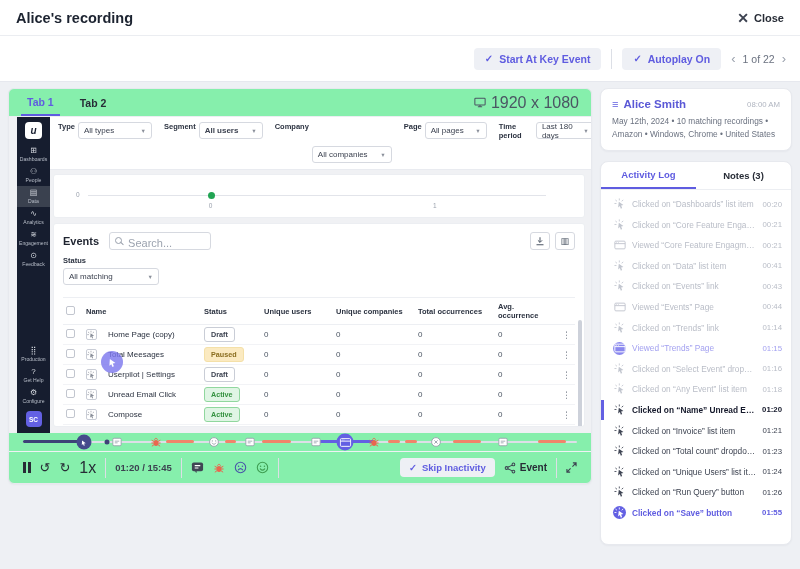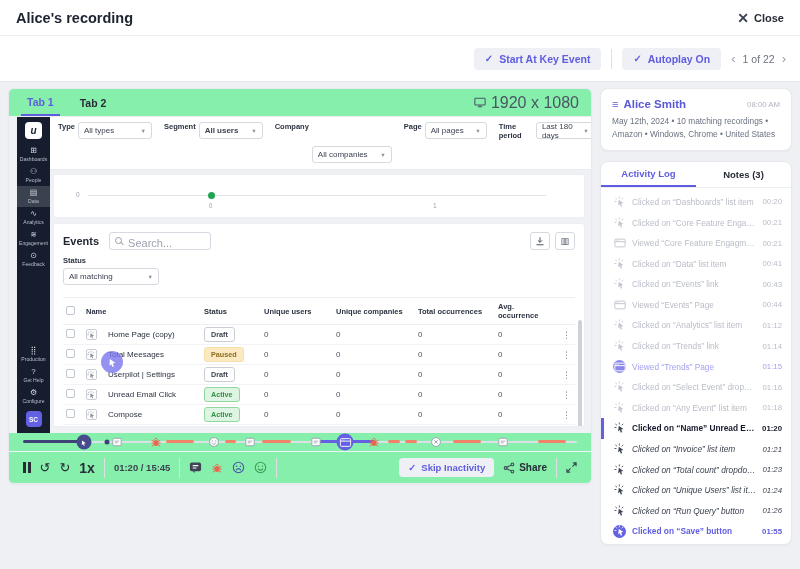--- a/index.html
+++ b/index.html
@@ -109,21 +109,21 @@
   .tl-mark { position:absolute; top:9px; transform:translate(-50%,-50%); display:flex; align-items:center; justify-content:center; }
   .tl-current { width:15px; height:15px; border-radius:50%; background:#454b8c; z-index:2;}
   .tl-key { width:17px; height:17px; border-radius:50%; background:#6360e3; z-index:2;}
   .tl-dot { width:5px; height:5px; border-radius:50%; background:#3d4377; }
 
   
   .controls { height:32px; border-top:1px solid #f0f1f5; display:flex; align-items:center; gap:9px; padding:0 14px; }
   .pausebtn { display:flex; gap:2.5px; cursor:pointer; }
   .pausebtn i { width:2.5px; height:11px; background:#272c36; display:block; }
   .cbtn { font-size:13px; color:#272c36; cursor:pointer; line-height:1; }
-  .speed { font-size:14px; font-weight:700; color:#272c36; cursor:pointer; }
+  .speed { font-size:16px; font-weight:400; color:#272c36; cursor:pointer; }
   .time { font-size:9.5px; font-weight:700; color:#3c4250; }
   .c-ico { display:flex; align-items:center; cursor:pointer; }
   .skip-pill { margin-left:auto; display:inline-flex; align-items:center; gap:5px; background:#eef0f5;
     border-radius:4px; padding:4px 9px; color:#5f5ce0; font-weight:700; font-size:9.5px; cursor:pointer;}
   .sharebtn { display:flex; align-items:center; gap:4px; font-size:10px; font-weight:700; color:#272c36; cursor:pointer;}
 
   
   .right-col { position:absolute; left:600px; top:6px; width:192px; }
   .user-card { background:#fff; border:1px solid #e7e9ee; border-radius:8px; padding:9px 11px;
     box-shadow:0 1px 2px rgba(20,20,40,.04);}
@@ -144,21 +144,21 @@
   .act-ic { flex:0 0 13px; width:13px; height:13px; display:flex; align-items:center; justify-content:center;}
   .act-ic.keywrap { border-radius:50%; }
   .act-tx { flex:1; font-size:8.3px; white-space:nowrap; overflow:hidden; text-overflow:ellipsis; }
   .act-tm { font-size:7.8px; }
   .actitem.past .act-tx, .actitem.past .act-tm { color:#b9bdc7; }
   .actitem.key-past .act-tx, .actitem.key-past .act-tm { color:#a3a1f0; }
   .actitem.key-past .keywrap { background:#8a88ee; }
   .actitem.current { border-left-color:#6360e3; }
   .actitem.current .act-tx { color:#15192b; font-weight:700; }
   .actitem.current .act-tm { color:#15192b; font-weight:700; }
-  .actitem.future .act-tx, .actitem.future .act-tm { color:#3c4250;font-style:italic; }
+  .actitem.future .act-tx, .actitem.future .act-tm { color:#3c4250; }
   .actitem.key .act-tx, .actitem.key .act-tm { color:#5f5ce0; font-weight:600; }
   .actitem.key .keywrap { background:#6360e3; }
 </style>
 </head>
 <body>
 
 <div class="app-header">
   <div class="app-title">Alice's recording</div>
   <div class="close-btn">
     <span class="x">✕</span>
@@ -637,21 +637,21 @@
       </div>
       <div class="sharebtn">
         <svg width="12" height="12" viewBox="0 0 14 14">
             <g fill="none" stroke="#3c4250" stroke-width="1.2">
               <circle cx="11" cy="2.8" r="1.6"></circle>
               <circle cx="3" cy="7" r="1.6"></circle>
               <circle cx="11" cy="11.2" r="1.6"></circle>
               <path d="M4.5 6.2 9.5 3.6M4.5 7.8l5 2.6"></path>
             </g>
           </svg>
-        <span>Share</span>
+        <span>Event</span>
       </div>
       <span class="vdiv"></span>
       <span class="c-ico">
         <svg width="11" height="11" viewBox="0 0 12 12">
             <g stroke="#3c4250" stroke-width="1.2" fill="none">
               <path d="M7.5 1H11v3.5M11 1 7 5M4.5 11H1V7.5M1 11l4-4"></path>
             </g>
           </svg>
       </span>
     </div>
@@ -762,35 +762,20 @@
               <svg width="12" height="12" viewBox="0 0 14 14">
                 <path d="M5.6 4.4 11 8.3l-2.7.5 1.2 3-1.5.6-1.2-3-2 1.8z" fill="#c2c6cf"></path>
                 <g stroke="#c2c6cf" stroke-width="1" stroke-linecap="round" fill="none">
                   <path d="M2 2.6l1.1.9"></path>
                   <path d="M6.2 1v1.4"></path>
                   <path d="M1 6.4h1.4"></path>
                   <path d="M10.4 2.6 9.3 3.5"></path>
                 </g>
               </svg>
             </span>
-            <span class="act-tx">Clicked on “Analytics” list item</span>
-            <span class="act-tm">01:12</span>
-          </div>
-          <div class="actitem past">
-            <span class="act-ic">
-              <svg width="12" height="12" viewBox="0 0 14 14">
-                <path d="M5.6 4.4 11 8.3l-2.7.5 1.2 3-1.5.6-1.2-3-2 1.8z" fill="#c2c6cf"></path>
-                <g stroke="#c2c6cf" stroke-width="1" stroke-linecap="round" fill="none">
-                  <path d="M2 2.6l1.1.9"></path>
-                  <path d="M6.2 1v1.4"></path>
-                  <path d="M1 6.4h1.4"></path>
-                  <path d="M10.4 2.6 9.3 3.5"></path>
-                </g>
-              </svg>
-            </span>
             <span class="act-tx">Clicked on “Trends” link</span>
             <span class="act-tm">01:14</span>
           </div>
           <div class="actitem key-past">
             <span class="act-ic keywrap">
               <svg width="12" height="12" viewBox="0 0 14 14">
                 <rect x="1" y="2.5" width="12" height="9" rx="1.2" fill="none" stroke="#fff" stroke-width="1.1"></rect>
                 <path d="M1 5.4h12" stroke="#fff" stroke-width="1.1"></path>
                 <circle cx="3.2" cy="4" r=".55" fill="#fff"></circle>
                 <circle cx="5.2" cy="4" r=".55" fill="#fff"></circle>

